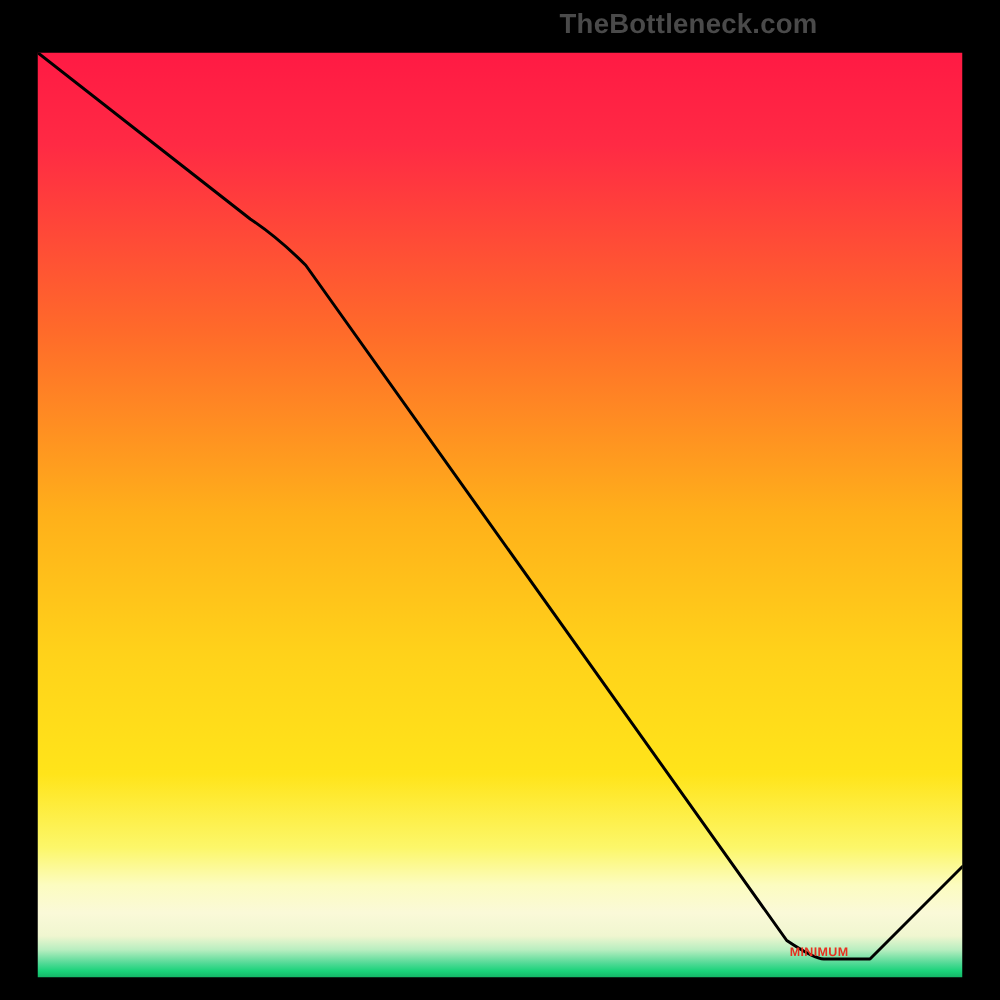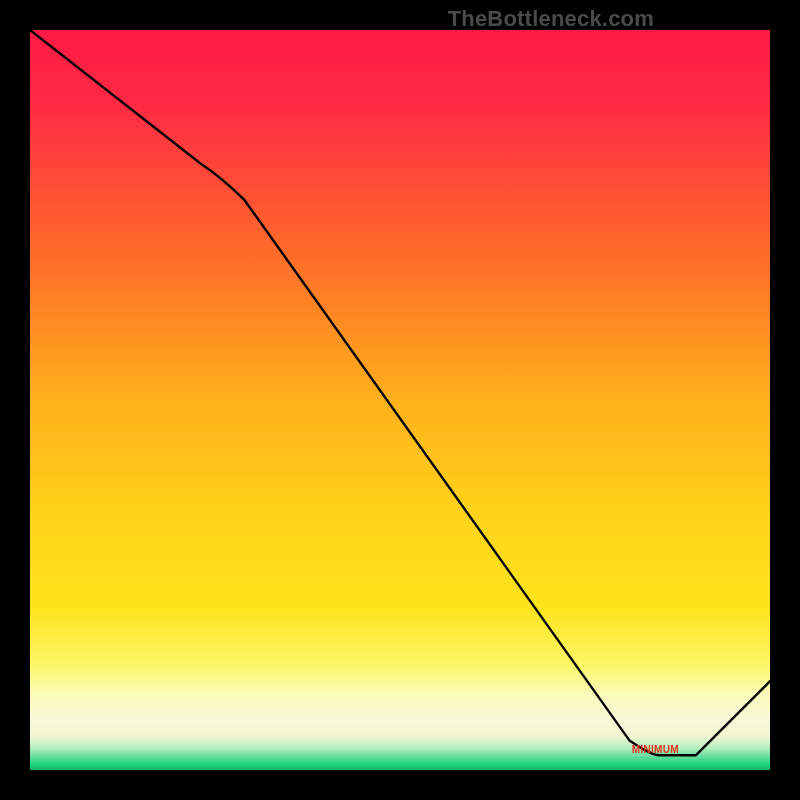--- a/index.html
+++ b/index.html
@@ -22,21 +22,21 @@
     top: 6px;
     right: 14px;
     color: #4a4a4a;
     font-size: 22px;
     font-weight: 600;
     letter-spacing: 0.2px;
     user-select: none;
   }
   .plot {
     position: absolute;
-    top: 30px;
+    top: 42px;
     left: 30px;
     width: 740px;
     height: 740px;
   }
   .gradient {
     position: absolute;
     inset: 0;
     width: 100%;
     height: 100%;
   }

